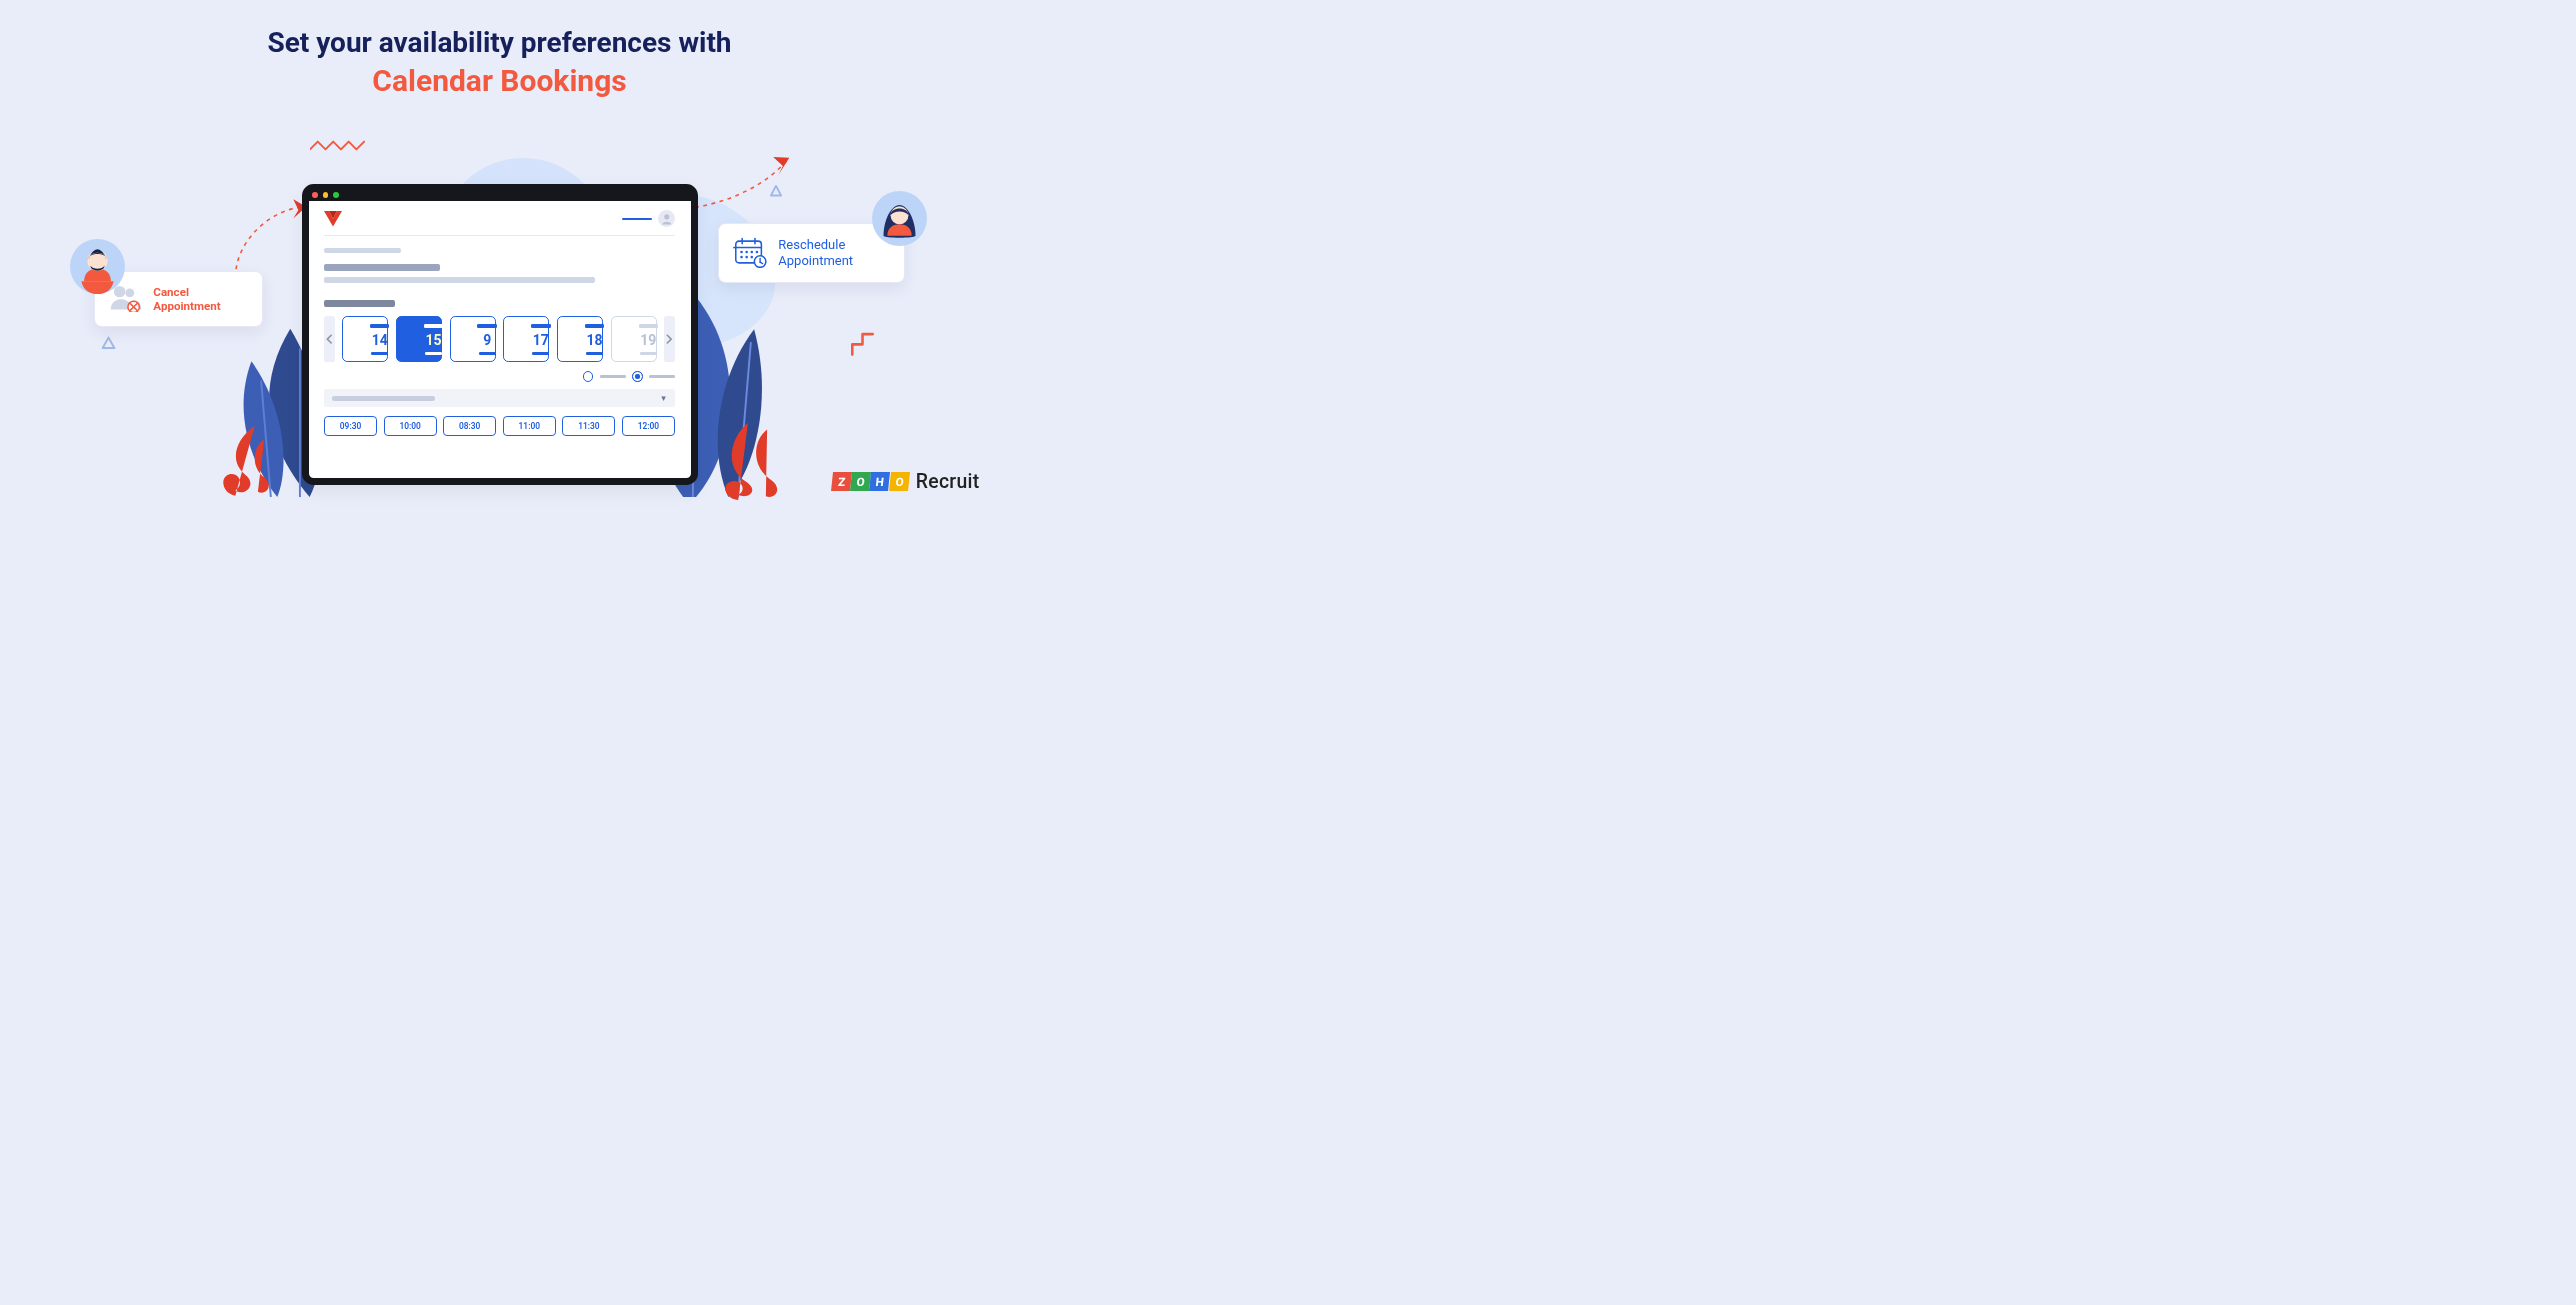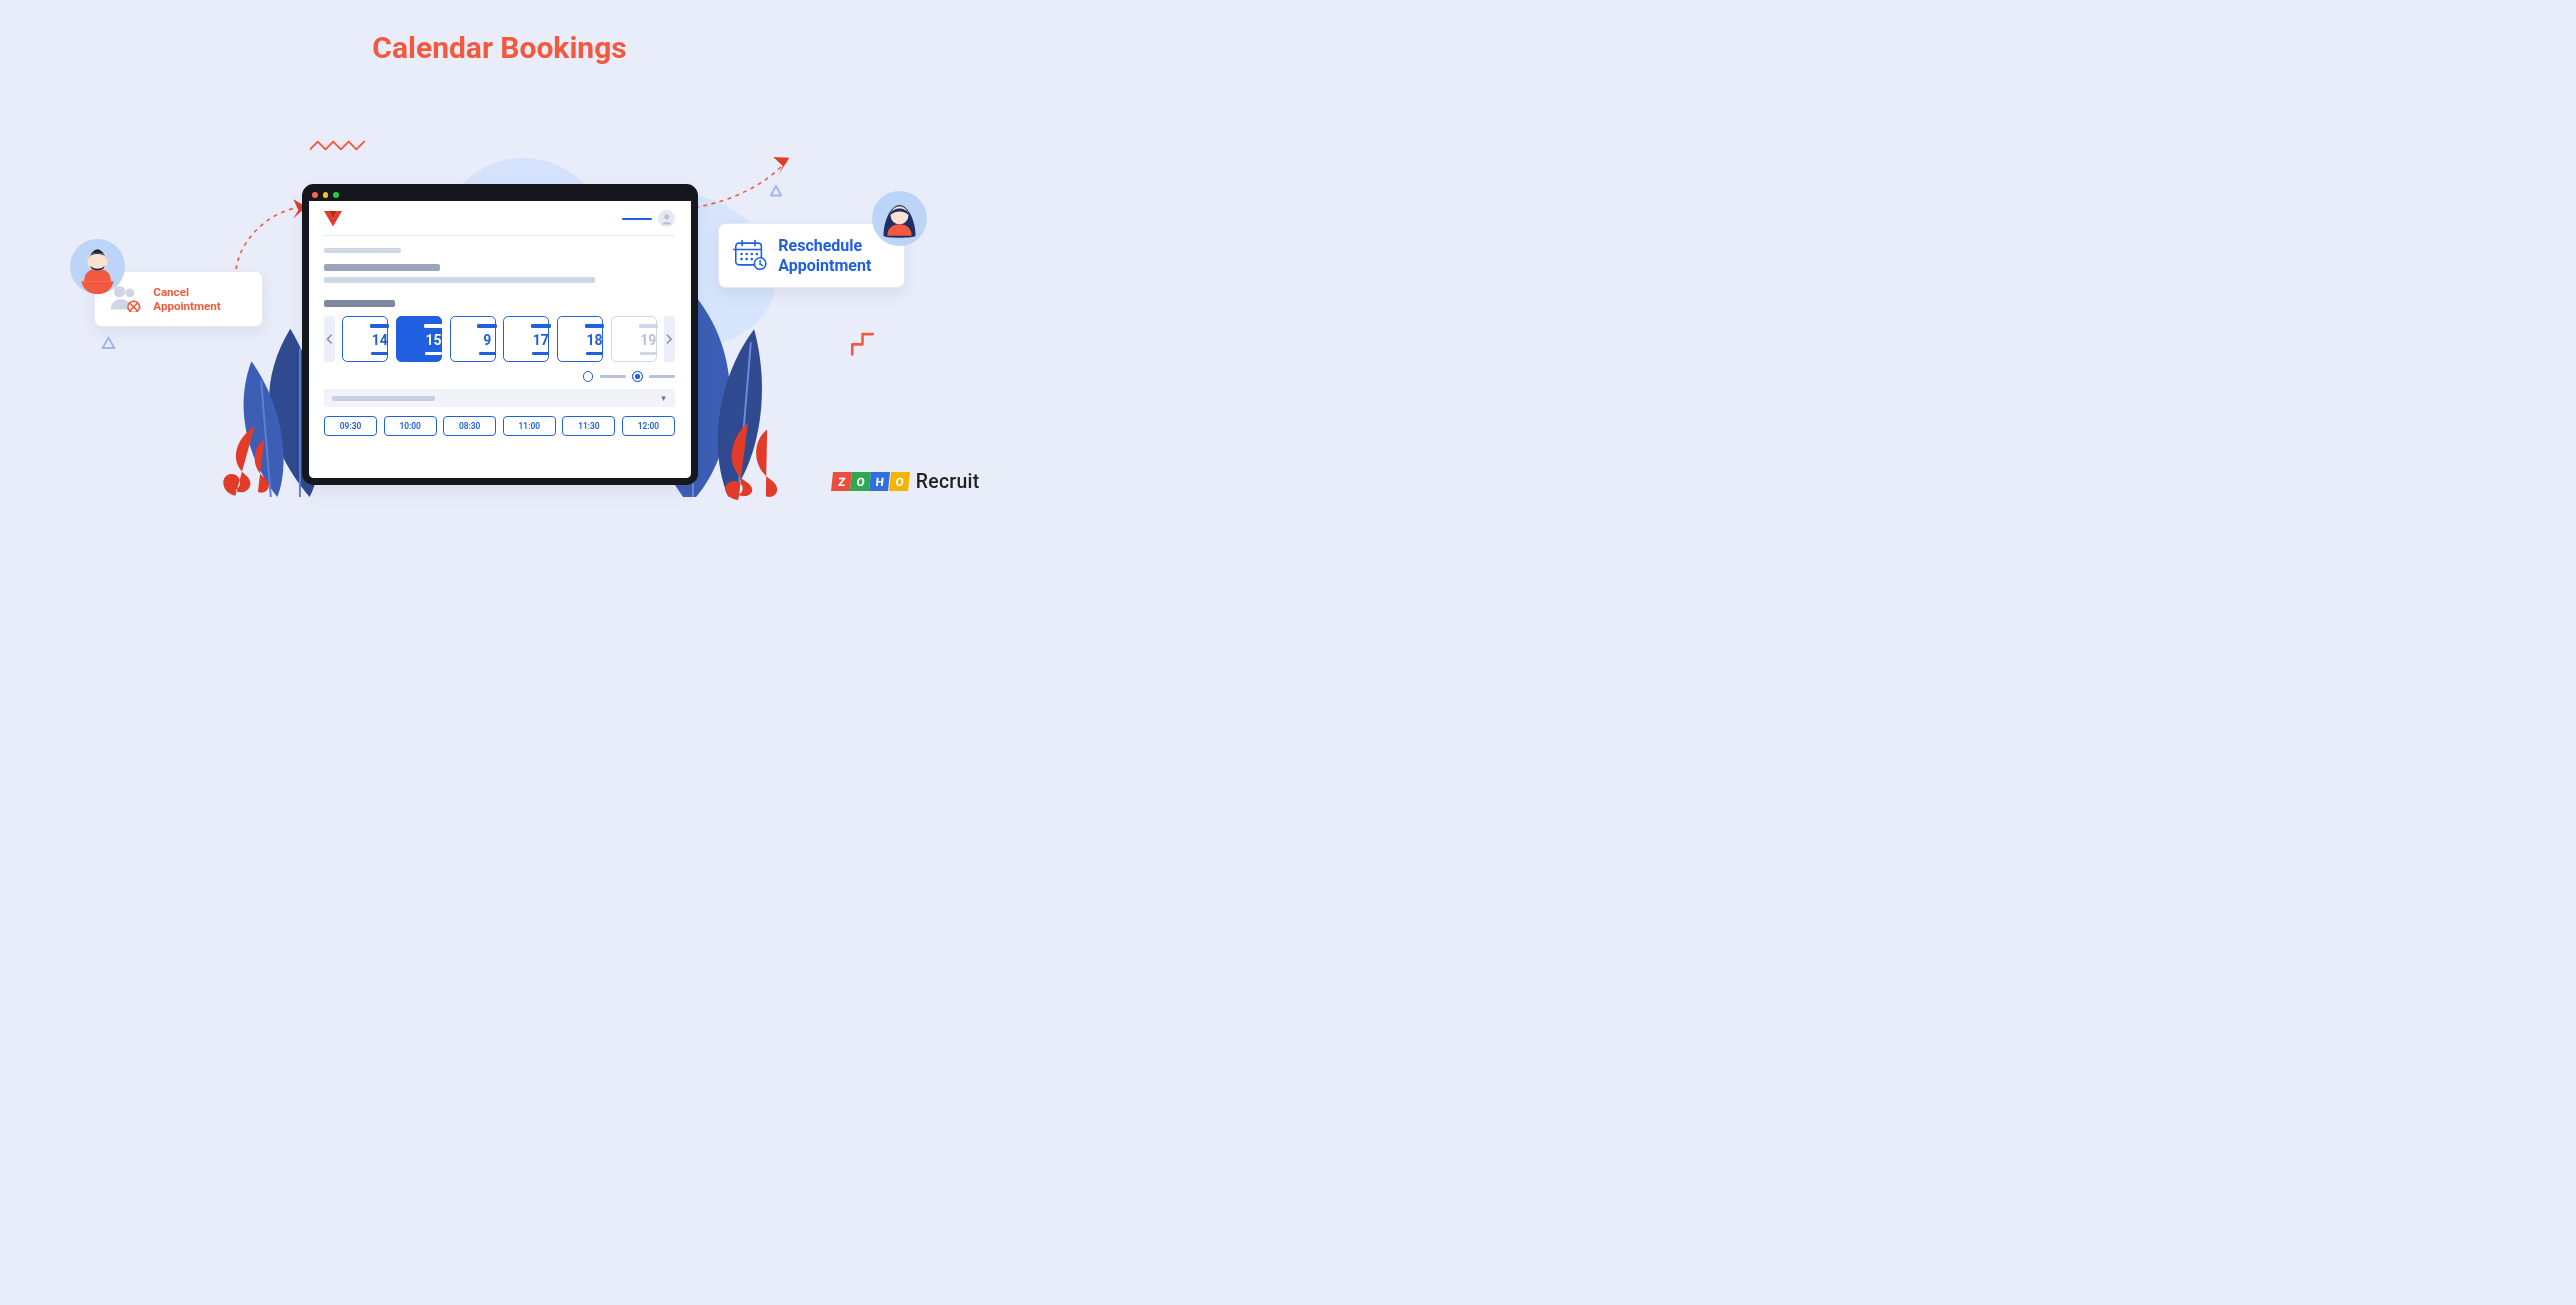--- a/index.html
+++ b/index.html
@@ -176,21 +176,21 @@
     box-shadow: 0 5.2px 15.5px rgba(20,30,60,.08);
     display:flex; align-items:center; gap:10.3px;
     padding:11.6px 14px;
     z-index:4;
   }
   .popup.left{ top:271px; left:94px; width:169px;}
   .popup.right{ top:223px; right:94px; width:187px;}
   .popup .icon-wrap{ flex-shrink:0; }
   .popup .label-lines{ display:flex; flex-direction:column; line-height:1.25;}
   .popup.left .label-lines{ color:#f3593e; font-weight:700; font-size:11.6px;}
-  .popup.right .label-lines{ color:#1f5fe0; font-weight:700; font-size:16px;}
+  .popup.right .label-lines{ color:#1f5fe0; font-weight:400; font-size:13px;}
 
   
   .person{
     position:absolute; width:55px; height:55px; z-index:6;
   }
   .person.left{ top:239px; left:70px;}
   .person.right{ top:191px; right:72px;}
 
   
   .dashed-arrow{ position:absolute; z-index:3;}
@@ -214,20 +214,21 @@
   .tile.o2{background:#f4b400}
   .footer-brand .recruit{
     font-size:19.4px; font-weight:500; color:#222; letter-spacing:0.3px;
   }
 
 </style>
 </head>
 <body>
 
 <div class="heading">
+  <div class="line1">Set your availability preferences with</div>
   <div class="line2">Calendar Bookings</div>
 </div>
 
 <div class="bg-blob b1"></div>
 <div class="bg-blob b2"></div>
 
 <svg class="deco-zigzag" viewBox="0 0 90 20">
   <polyline points="0,16 12,4 24,16 36,4 48,16 60,4 72,16 84,4" fill="none" stroke="#f3593e" stroke-width="3" stroke-linecap="round" stroke-linejoin="round"></polyline>
 </svg>
 

